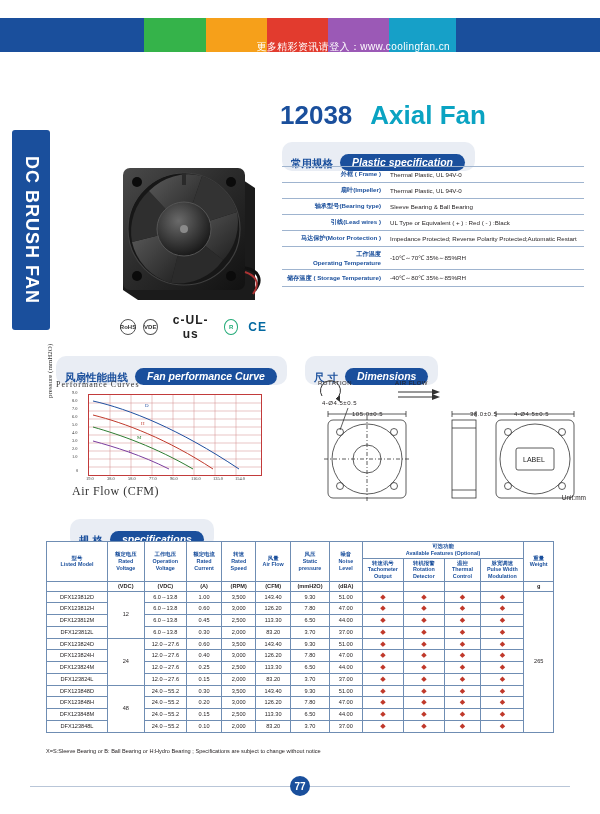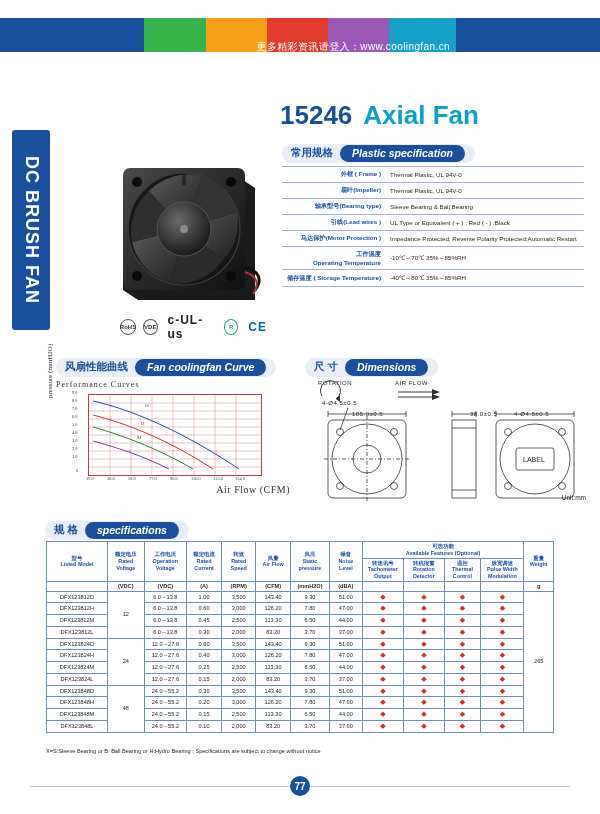--- a/index.html
+++ b/index.html
@@ -86,31 +86,31 @@
   }
 
   
   .title {
     position: absolute;
     left: 280px; top: 100px;
     font-size: 26px;
     font-weight: bold;
   }
   .title .num { color: #1a4f9c; }
-  .title .sub { color: #0aa3c2; margin-left: 11px; }
+  .title .sub { color: #0aa3c2; margin-left: 18px; }
 
   
   .pill {
     position: relative;
     height: 19px;
     display: inline-flex;
-    align-items: center;
+    align-items: flex-end;
     border-radius: 10px;
     background: #e9edf4;
-    padding: 0 10px 0 0;
+    padding: 10px 10px 0 0;
     white-space: nowrap;
   }
   .pill .cn {
     font-size: 10.5px;
     font-weight: bold;
     color: #1a4f9c;
     padding: 0 7px 0 9px;
   }
   .pill .enbox {
     background: #1a4f9c;
@@ -156,20 +156,21 @@
   }
 
   
   .certs {
     position: absolute;
     left: 120px; top: 316px;
     width: 150px; height: 22px;
     display: flex;
     align-items: center;
     gap: 7px;
+    text-align: center;
   }
   .cert {
     border: 1px solid #555;
     border-radius: 2px;
     font-size: 7px;
     padding: 1px 3px;
     color: #333;
     font-weight: bold;
   }
   .cert.circle {
@@ -212,25 +213,25 @@
     left: -10px; top: 18px;
     transform: rotate(-90deg);
     transform-origin: left top;
     font-family: "Liberation Serif", serif;
     font-size: 7px;
     color: #333;
     white-space: nowrap;
   }
   .xlab {
     position: absolute;
-    left: 4px; top: 104px;
+    left: 16px; top: 104px;
     width: 230px;
-    text-align: right;
+    text-align: left;
     font-family: "Liberation Serif", serif;
-    font-size: 10px;
+    font-size: 12px;
     letter-spacing: .5px;
     color: #333;
   }
   .ticky, .tickx {
     position: absolute;
     font-size: 4.4px;
     color: #333;
     font-family: "Liberation Serif", serif;
   }
 
@@ -247,21 +248,21 @@
     letter-spacing: .5px;
   }
   .unitmm {
     position: absolute;
     right: 14px; top: 494px;
     font-size: 6.5px;
     color: #231f20;
   }
 
   
-  .hdr-spec { position: absolute; left: 45px; top: 519px; text-decoration: underline; }
+  .hdr-spec { position: absolute; left: 70px; top: 519px; text-decoration: underline; }
 
   .spectable {
     position: absolute;
     left: 46px; top: 541px;
     width: 508px;
     border-collapse: collapse;
     font-size: 5.6px;
     color: #231f20;
   }
   .spectable th, .spectable td {
@@ -324,21 +325,21 @@
   </div>
 
   <div class="slogan">更多精彩资讯请登入：www.coolingfan.cn</div>
 
 
   <div class="sidetab">
     <div class="vtxt">DC BRUSH FAN</div>
   </div>
 
   <div class="title">
-    <span class="num">15246</span><span class="sub">Axial Fan</span>
+    <span class="num">12038</span><span class="sub">Axial Fan</span>
   </div>
 
   <div class="fanphoto">
     <svg width="165" height="160" viewBox="0 0 165 160">
       <defs>
         <linearGradient id="frameg" x1="0" y1="0" x2="1" y2="1">
           <stop offset="0%" stop-color="#4a4a4a"></stop>
           <stop offset="45%" stop-color="#2c2c2c"></stop>
           <stop offset="100%" stop-color="#111"></stop>
         </linearGradient>
@@ -431,21 +432,21 @@
     <span class="cert circle">RoHS</span>
     <span class="cert circle">VDE</span>
     <span class="cert big" style="color:#222">c-UL-us</span>
     <span class="cert circle" style="border-color:#2a7;color:#2a7">R</span>
     <span class="cert big" style="color:#0369a1">CE</span>
   </div>
 
   <div class="hdr-curve">
     <div class="pill">
       <span class="cn">风扇性能曲线</span>
-      <span class="enbox">Fan coolingfan Curve</span>
+      <span class="enbox">Fan performance Curve</span>
     </div>
   </div>
 
   <div class="hdr-dim">
     <div class="pill">
       <span class="cn">尺 寸</span>
       <span class="enbox">Dimensions</span>
     </div>
   </div>
 

